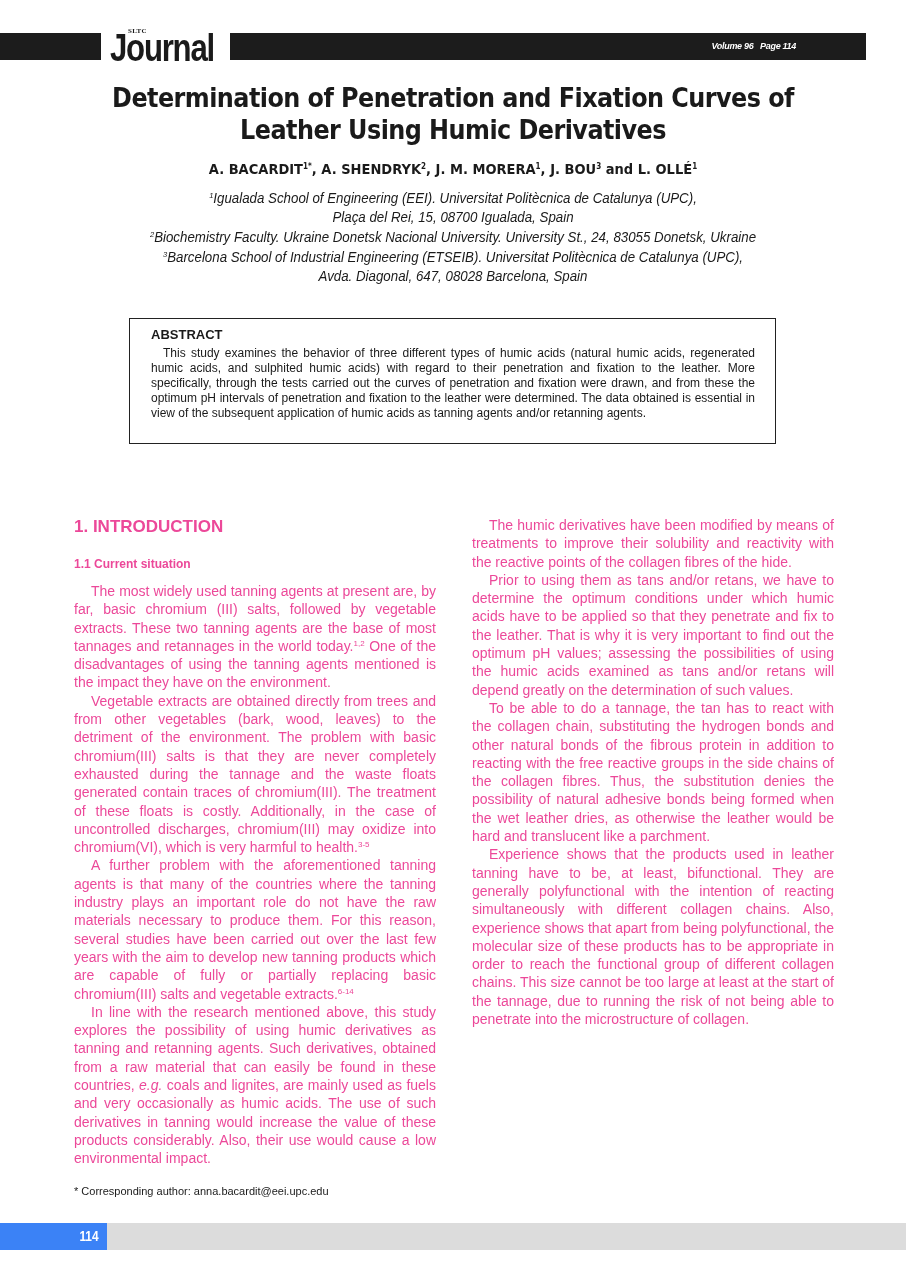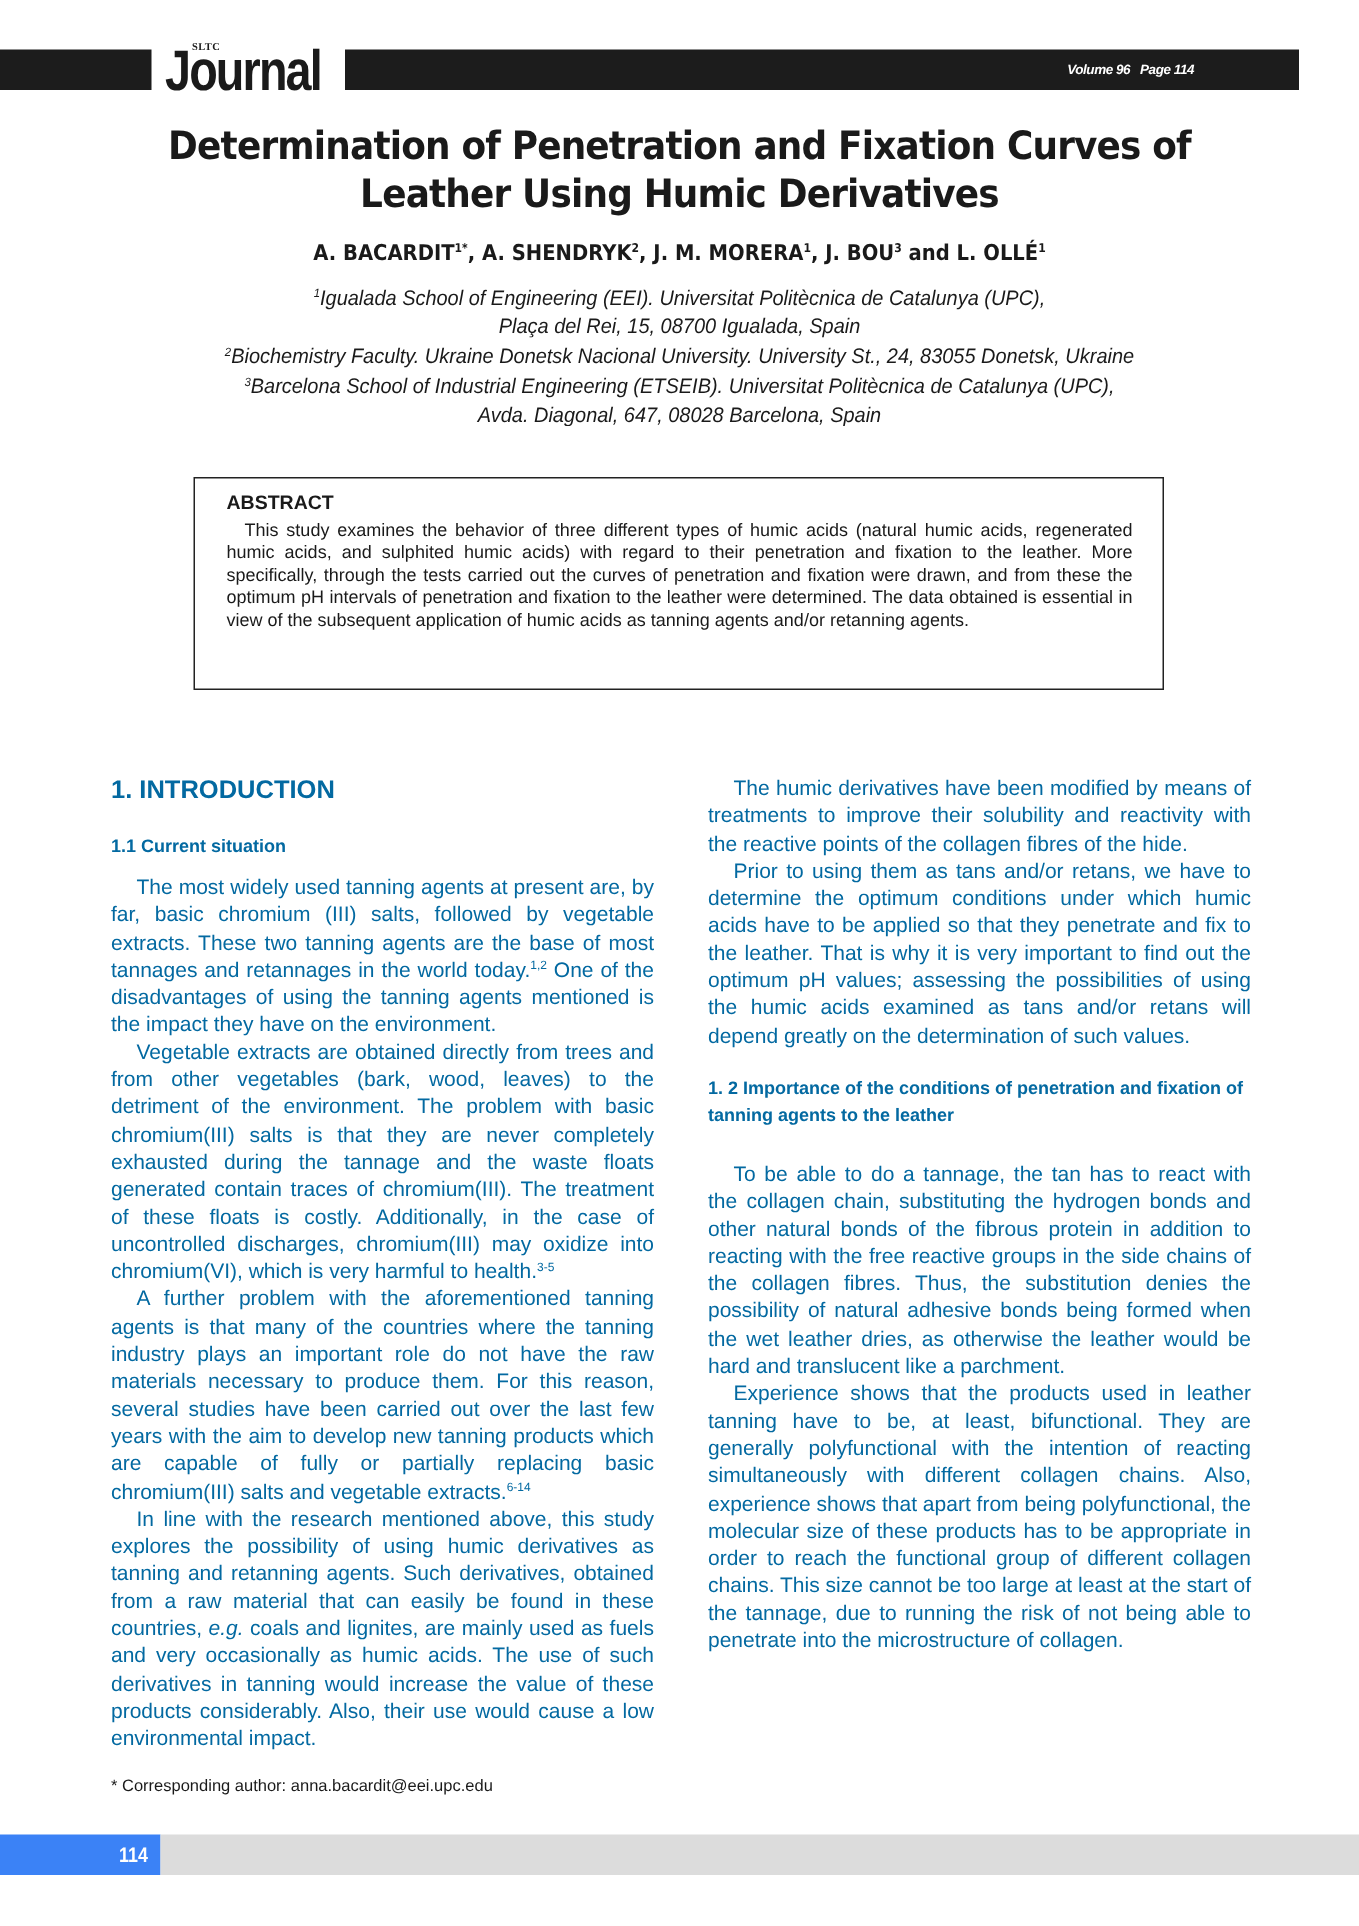--- a/index.html
+++ b/index.html
@@ -42,29 +42,29 @@
     transform: scaleX(0.9); transform-origin: center top;
   }
   .authors sup { font-size: 8px; vertical-align: 5px; }
   .affil {
     position: absolute; left: 40px; width: 826px; text-align: center;
     font-style: italic; font-size: 14px; line-height: 19px; color: #1a1a1a;
     transform: scaleX(0.95); transform-origin: center top;
   }
   .affil sup { font-size: 8px; vertical-align: 5px; }
   .abstract {
-    position: absolute; left: 129px; top: 318px; width: 647px; height: 142px;
+    position: absolute; left: 129px; top: 318px; width: 647px; height: 126px;
     border: 1px solid #222; box-sizing: border-box; padding: 8px 20px 0 21px;
   }
   .abstract h3 { margin: 0 0 4px 0; font-size: 13px; font-weight: bold; }
   .abstract p {
     margin: 0; font-size: 12px; line-height: 15px; text-align: justify; text-indent: 12px;
   }
   .col {
-    position: absolute; width: 362px; font-size: 14px; line-height: 18.3px; color: #0369a1;
+    position: absolute; width: 362px; font-size: 14px; line-height: 18.3px; color: #ec4899;
   }
   .col-left { left: 74px; top: 516px; }
   .col-right { left: 472px; top: 516px; }
   .col h2 { margin: 0; font-size: 17px; font-weight: bold; line-height: 22px; }
   .col h3 { margin: 0; font-size: 12px; font-weight: bold; line-height: 18px; }
   .col p { margin: 0; text-align: justify; text-indent: 17px; }
   .col sup { font-size: 8px; vertical-align: 5px; line-height: 0; }
   .footnote {
     position: absolute; left: 74px; top: 1185px; font-size: 11px; color: #1a1a1a;
   }
@@ -122,21 +122,20 @@
   <h3 style="margin-top:17px; margin-bottom:9px;">1.1 Current situation</h3>
   <p><span>The most widely used tanning agents at present are, by far, basic chromium (III) salts, followed by vegetable extracts. These two tanning agents are the base of most tannages and retannages in the world today.</span><sup>1,2</sup><span> One of the disadvantages of using the tanning agents mentioned is the impact they have on the environment.</span></p>
   <p><span>Vegetable extracts are obtained directly from trees and from other vegetables (bark, wood, leaves) to the detriment of the environment. The problem with basic chromium(III) salts is that they are never completely exhausted during the tannage and the waste floats generated contain traces of chromium(III). The treatment of these floats is costly. Additionally, in the case of uncontrolled discharges, chromium(III) may oxidize into chromium(VI), which is very harmful to health.</span><sup>3-5</sup></p>
   <p><span>A further problem with the aforementioned tanning agents is that many of the countries where the tanning industry plays an important role do not have the raw materials necessary to produce them. For this reason, several studies have been carried out over the last few years with the aim to develop new tanning products which are capable of fully or partially replacing basic chromium(III) salts and vegetable extracts.</span><sup>6-14</sup></p>
   <p><span>In line with the research mentioned above, this study explores the possibility of using humic derivatives as tanning and retanning agents. Such derivatives, obtained from a raw material that can easily be found in these countries, </span><i>e.g.</i><span> coals and lignites, are mainly used as fuels and very occasionally as humic acids. The use of such derivatives in tanning would increase the value of these products considerably. Also, their use would cause a low environmental impact.</span></p>
 </div>
 
 <div class="col col-right">
   <p>The humic derivatives have been modified by means of treatments to improve their solubility and reactivity with the reactive points of the collagen fibres of the hide.</p>
   <p>Prior to using them as tans and/or retans, we have to determine the optimum conditions under which humic acids have to be applied so that they penetrate and fix to the leather. That is why it is very important to find out the optimum pH values; assessing the possibilities of using the humic acids examined as tans and/or retans will depend greatly on the determination of such values.</p>
-  <h3 style="margin-top:17px; margin-bottom:21px;">1. 2 Importance of the conditions of penetration and fixation of tanning agents to the leather</h3>
   <p>To be able to do a tannage, the tan has to react with the collagen chain, substituting the hydrogen bonds and other natural bonds of the fibrous protein in addition to reacting with the free reactive groups in the side chains of the collagen fibres. Thus, the substitution denies the possibility of natural adhesive bonds being formed when the wet leather dries, as otherwise the leather would be hard and translucent like a parchment.</p>
   <p>Experience shows that the products used in leather tanning have to be, at least, bifunctional. They are generally polyfunctional with the intention of reacting simultaneously with different collagen chains. Also, experience shows that apart from being polyfunctional, the molecular size of these products has to be appropriate in order to reach the functional group of different collagen chains. This size cannot be too large at least at the start of the tannage, due to running the risk of not being able to penetrate into the microstructure of collagen.</p>
 </div>
 
 <div class="footnote">* Corresponding author: anna.bacardit@eei.upc.edu</div>
 
 <div class="ftr-dark">
   <span class="ftr-num">114</span>
 </div>
 <div class="ftr-gray"></div>

